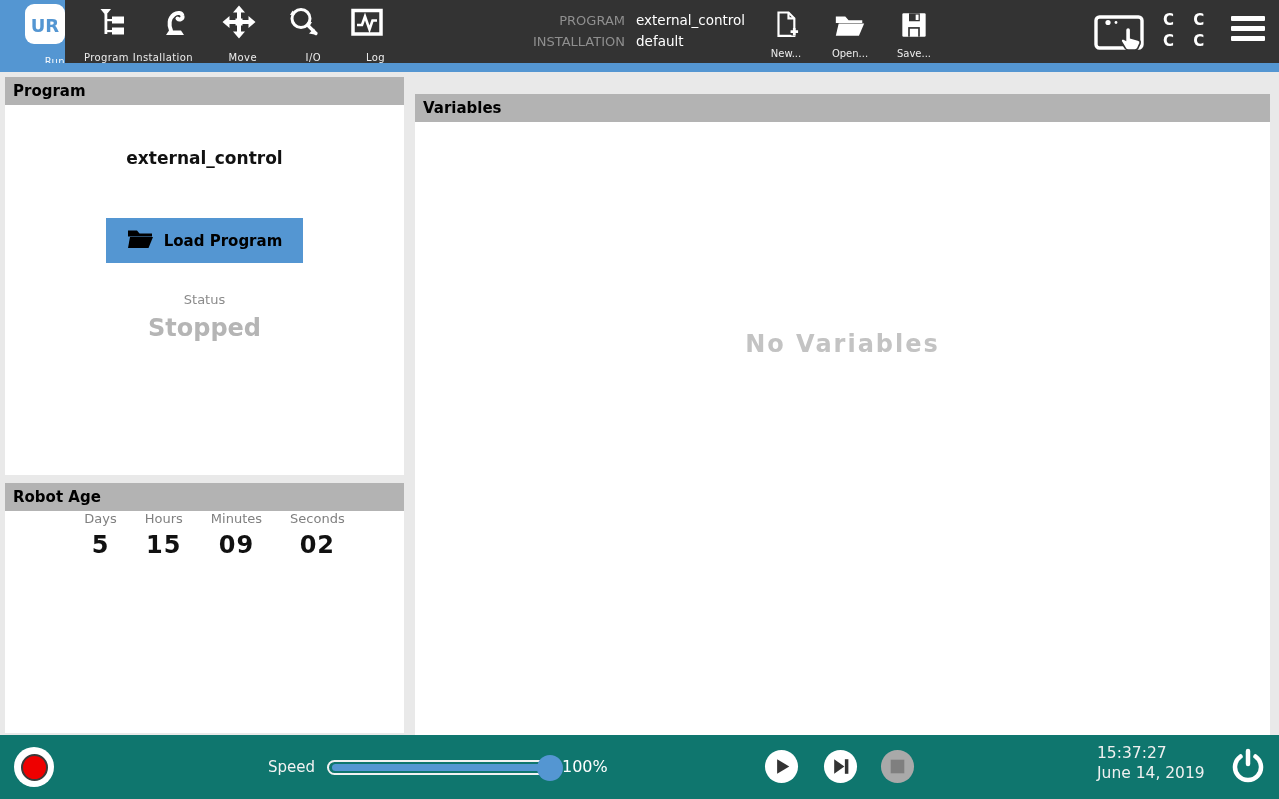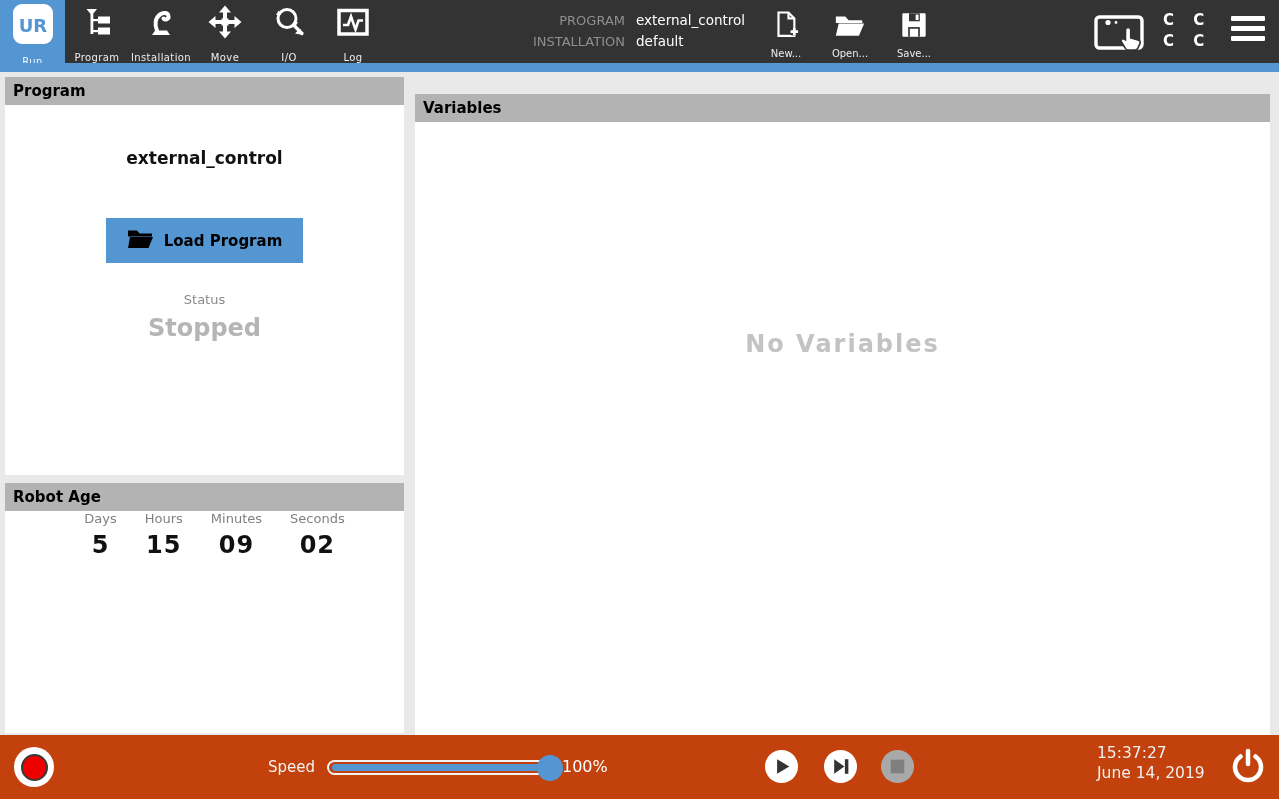--- a/index.html
+++ b/index.html
@@ -4,21 +4,21 @@
 <style>
   * { margin:0; padding:0; box-sizing:border-box; }
   html,body { width:1279px; height:799px; overflow:hidden; }
   body { font-family:"DejaVu Sans","Liberation Sans",sans-serif; background:#e9e9e9; }
   .screen { position:relative; width:1279px; height:799px; }
 
   
   .topbar { position:absolute; top:0; left:0; width:100%; height:63px; background:#333333; }
   .accent-strip { position:absolute; top:63px; left:0; width:100%; height:9px; background:#5496d2; }
   .tabs { position:absolute; left:0; top:0; height:63px; display:flex; }
-  .tab { width:64px; height:63px; display:flex; flex-direction:column; align-items:center; justify-content:flex-start; padding-top:4px; cursor:pointer; }
+  .tab { width:64px; height:63px; display:flex; flex-direction:column; align-items:flex-end; justify-content:flex-start; padding-top:4px; cursor:pointer; }
   .tab.active { background:#5496d2; width:65px; }
   .ticon { height:42px; display:flex; align-items:center; justify-content:center; }
   .tab-label { font-size:10px; color:#ededed; letter-spacing:0.4px; margin-top:12px; }
   .tab.active .tab-label { color:#f4f8fc; }
 
   .prog-info { position:absolute; left:455px; top:12px; display:grid; grid-template-columns:170px auto; column-gap:11px; row-gap:5px; align-items:baseline; }
   .pi-label { text-align:right; color:#8f8f8f; font-size:13px; }
   .pi-value { color:#ffffff; font-size:13.5px; }
 
   .file-buttons { position:absolute; left:761px; top:7px; display:flex; gap:14px; }
@@ -47,21 +47,21 @@
   .age-body { display:flex; justify-content:center; gap:28px; padding-left:20px; }
   .age-unit { text-align:center; }
   .age-label { color:#808080; font-size:13px; }
   .age-value { color:#111; font-size:24px; font-weight:bold; margin-top:5px; letter-spacing:1px; }
 
   .variables-panel { left:415px; top:22px; width:855px; height:772px; }
   .vars-body { position:relative; height:628px; }
   .no-vars { text-align:center; margin-top:208px; font-size:24px; font-weight:bold; color:#c3c3c3; letter-spacing:2px; }
 
   
-  .footer { position:absolute; left:0; bottom:0; width:100%; height:64px; background:#c2410c; }
+  .footer { position:absolute; left:0; bottom:0; width:100%; height:64px; background:#0f766e; }
   .init-btn { position:absolute; left:14px; top:12px; width:40px; height:40px; border-radius:50%; background:#ffffff; display:flex; align-items:center; justify-content:center; cursor:pointer; }
   .init-inner { width:27px; height:27px; border-radius:50%; background:#ee0000; border:2px solid #3a3a3a; }
   .speed-label { position:absolute; left:245px; top:23px; width:70px; text-align:right; color:#f2f2f2; font-size:15px; }
   .slider { position:absolute; left:327px; top:25px; width:229px; height:15px; border:2px solid #f2f2f2; border-radius:8px; cursor:pointer; }
   .slider-fill { position:absolute; left:3px; top:2px; height:7px; width:210px; background:#5496d2; border-radius:4px; }
   .slider-handle { position:absolute; right:-9px; top:50%; transform:translateY(-50%); width:26px; height:26px; border-radius:50%; background:#5496d2; cursor:pointer; }
   .speed-value { position:absolute; left:562px; top:22px; color:#fff; font-size:16px; }
   .t-btn { position:absolute; top:14px; width:35px; height:35px; cursor:pointer; }
   .btn-play { left:764px; } .btn-skip { left:823px; } .btn-stop { left:880px; }
   .clock { position:absolute; left:1097px; top:8px; color:#f0f0f0; font-size:15.5px; line-height:20px; }

